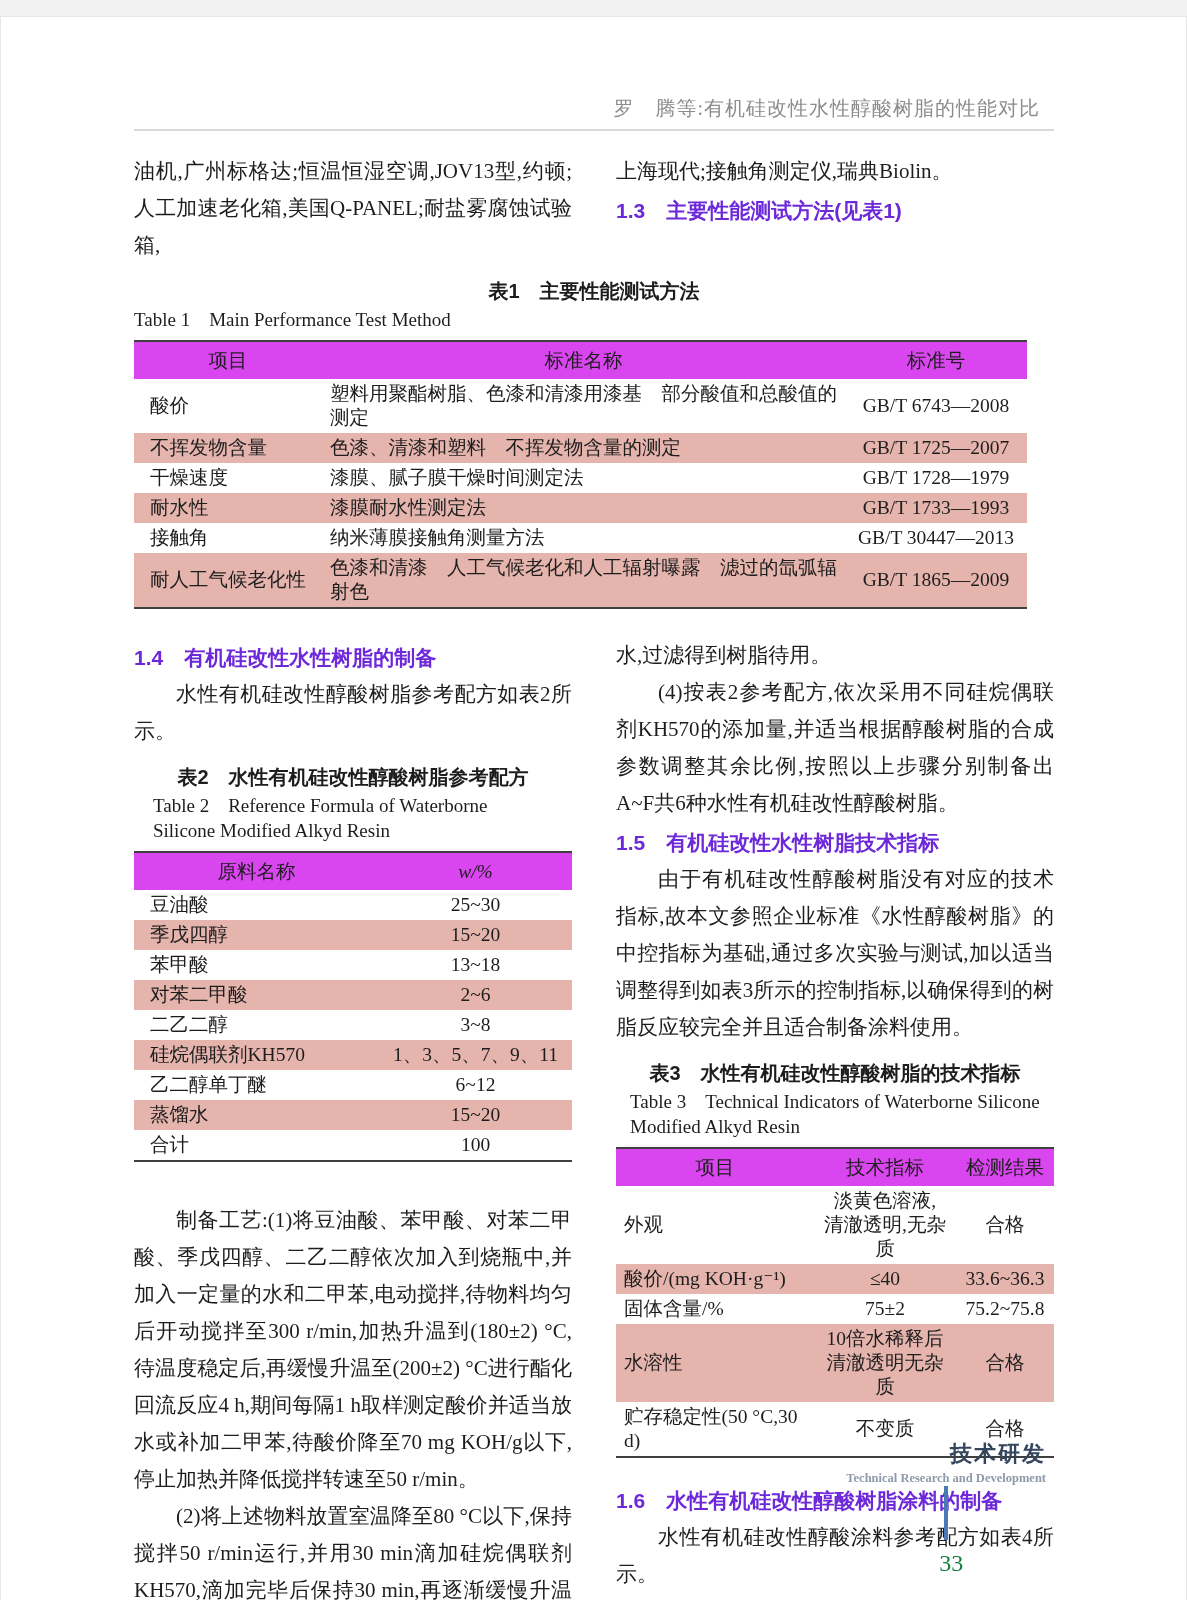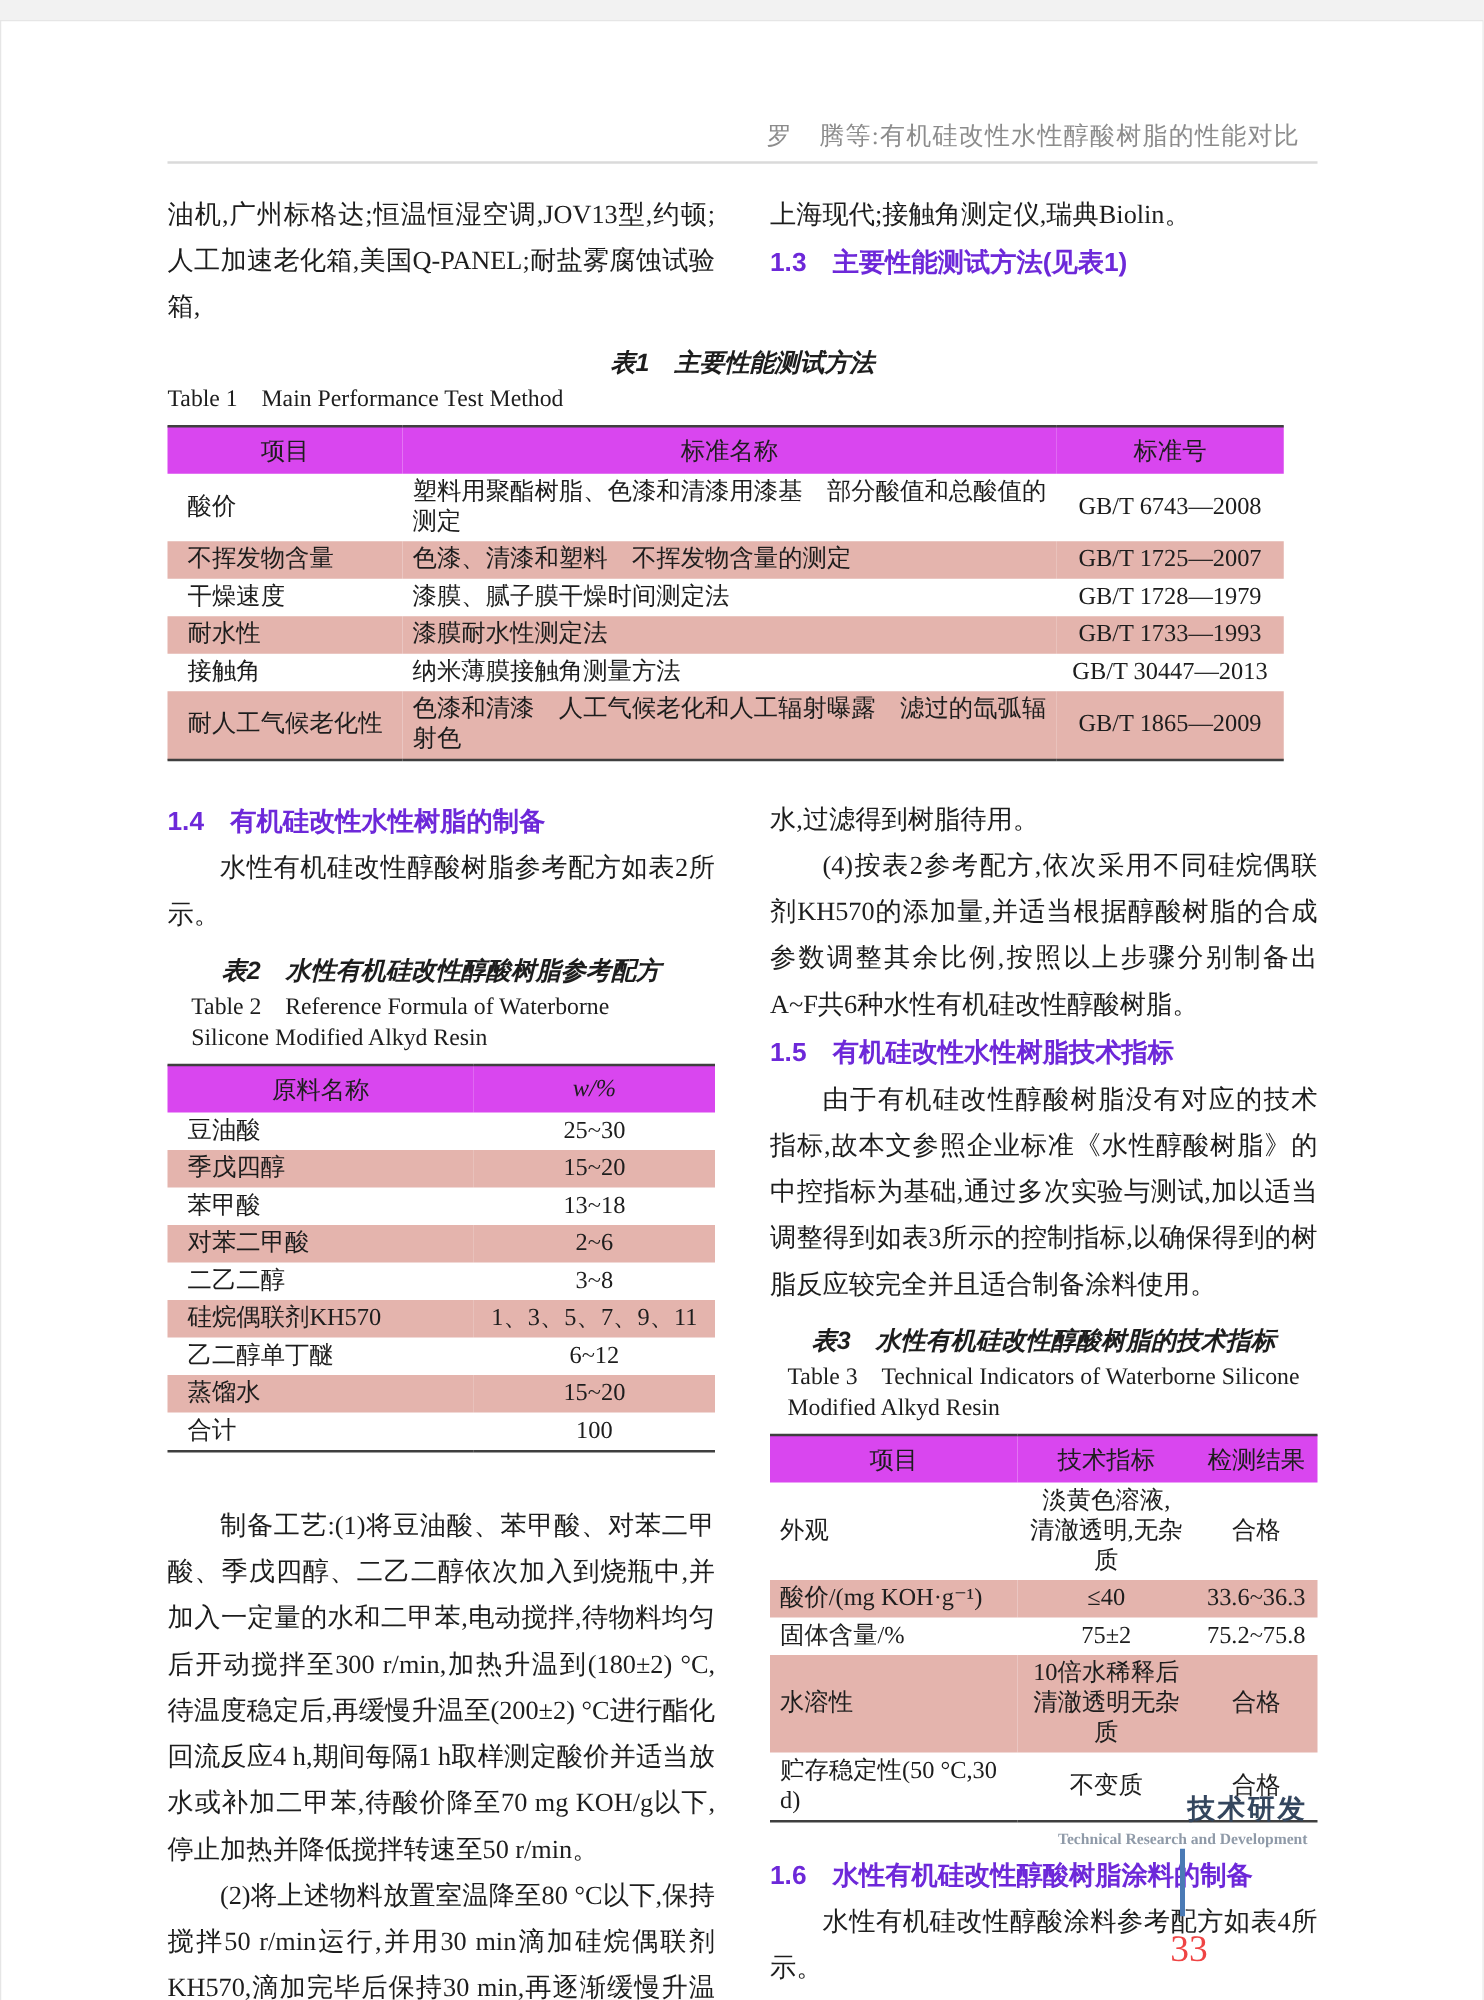--- a/index.html
+++ b/index.html
@@ -22,21 +22,21 @@
   .indent { text-indent:2em; }
   .section-heading {
     font-family:"Liberation Sans","DejaVu Sans",sans-serif;
     font-weight:bold; font-size:21px; color:#6d28d9;
     line-height:37px; margin-top:2px;
   }
   .intro-row { margin-top:22px; }
   
   .table-title-cn {
     text-align:center; font-family:"Liberation Sans","DejaVu Sans",sans-serif;
-    font-weight:bold; font-size:20px; line-height:26px; margin-top:14px;font-style:italic;
+    font-weight:bold; font-size:20px; line-height:26px; margin-top:14px;
   }
   .table-title-en {
     font-weight:normal; font-size:19px; line-height:25px; margin-top:3px;
   }
   
   table { border-collapse:collapse; width:100%; margin-top:8px;
     border-top:2px solid #3f3f3f; border-bottom:2px solid #3f3f3f;
     font-size:19.5px; }
   th { background:#d946ef; font-weight:normal; text-align:center; padding:5px 8px; }
   td { padding:3px 8px; line-height:24px; }
@@ -52,21 +52,21 @@
   .gap-before { margin-top:40px; }
   .gap-small { margin-top:24px; }
   
   .page-footer { position:absolute; right:130px; bottom:38px;
     display:flex; align-items:center;flex-direction:column; }
   .footer-text { text-align:right; margin-right:10px; }
   .footer-cn { font-family:"Liberation Sans","DejaVu Sans",sans-serif;
     font-weight:bold; font-size:22px; color:#34465e; letter-spacing:2px; }
   .footer-en { font-weight:bold; font-size:12.5px; color:#8f9aa8; margin-top:2px; }
   .footer-bar { width:4px; height:54px; background:#4a7ab5; margin-right:10px; }
-  .footer-page { font-size:30px; color:#ef4444; padding-top:10px; }
+  .footer-page { font-size:24px; color:#15803d; padding-top:10px; }
 </style>
 </head>
 <body>
 
 <div class="page">
 
   <div class="running-header">
     <span>罗　腾等:有机硅改性水性醇酸树脂的性能对比</span>
   </div>
   <div class="header-rule"></div>

